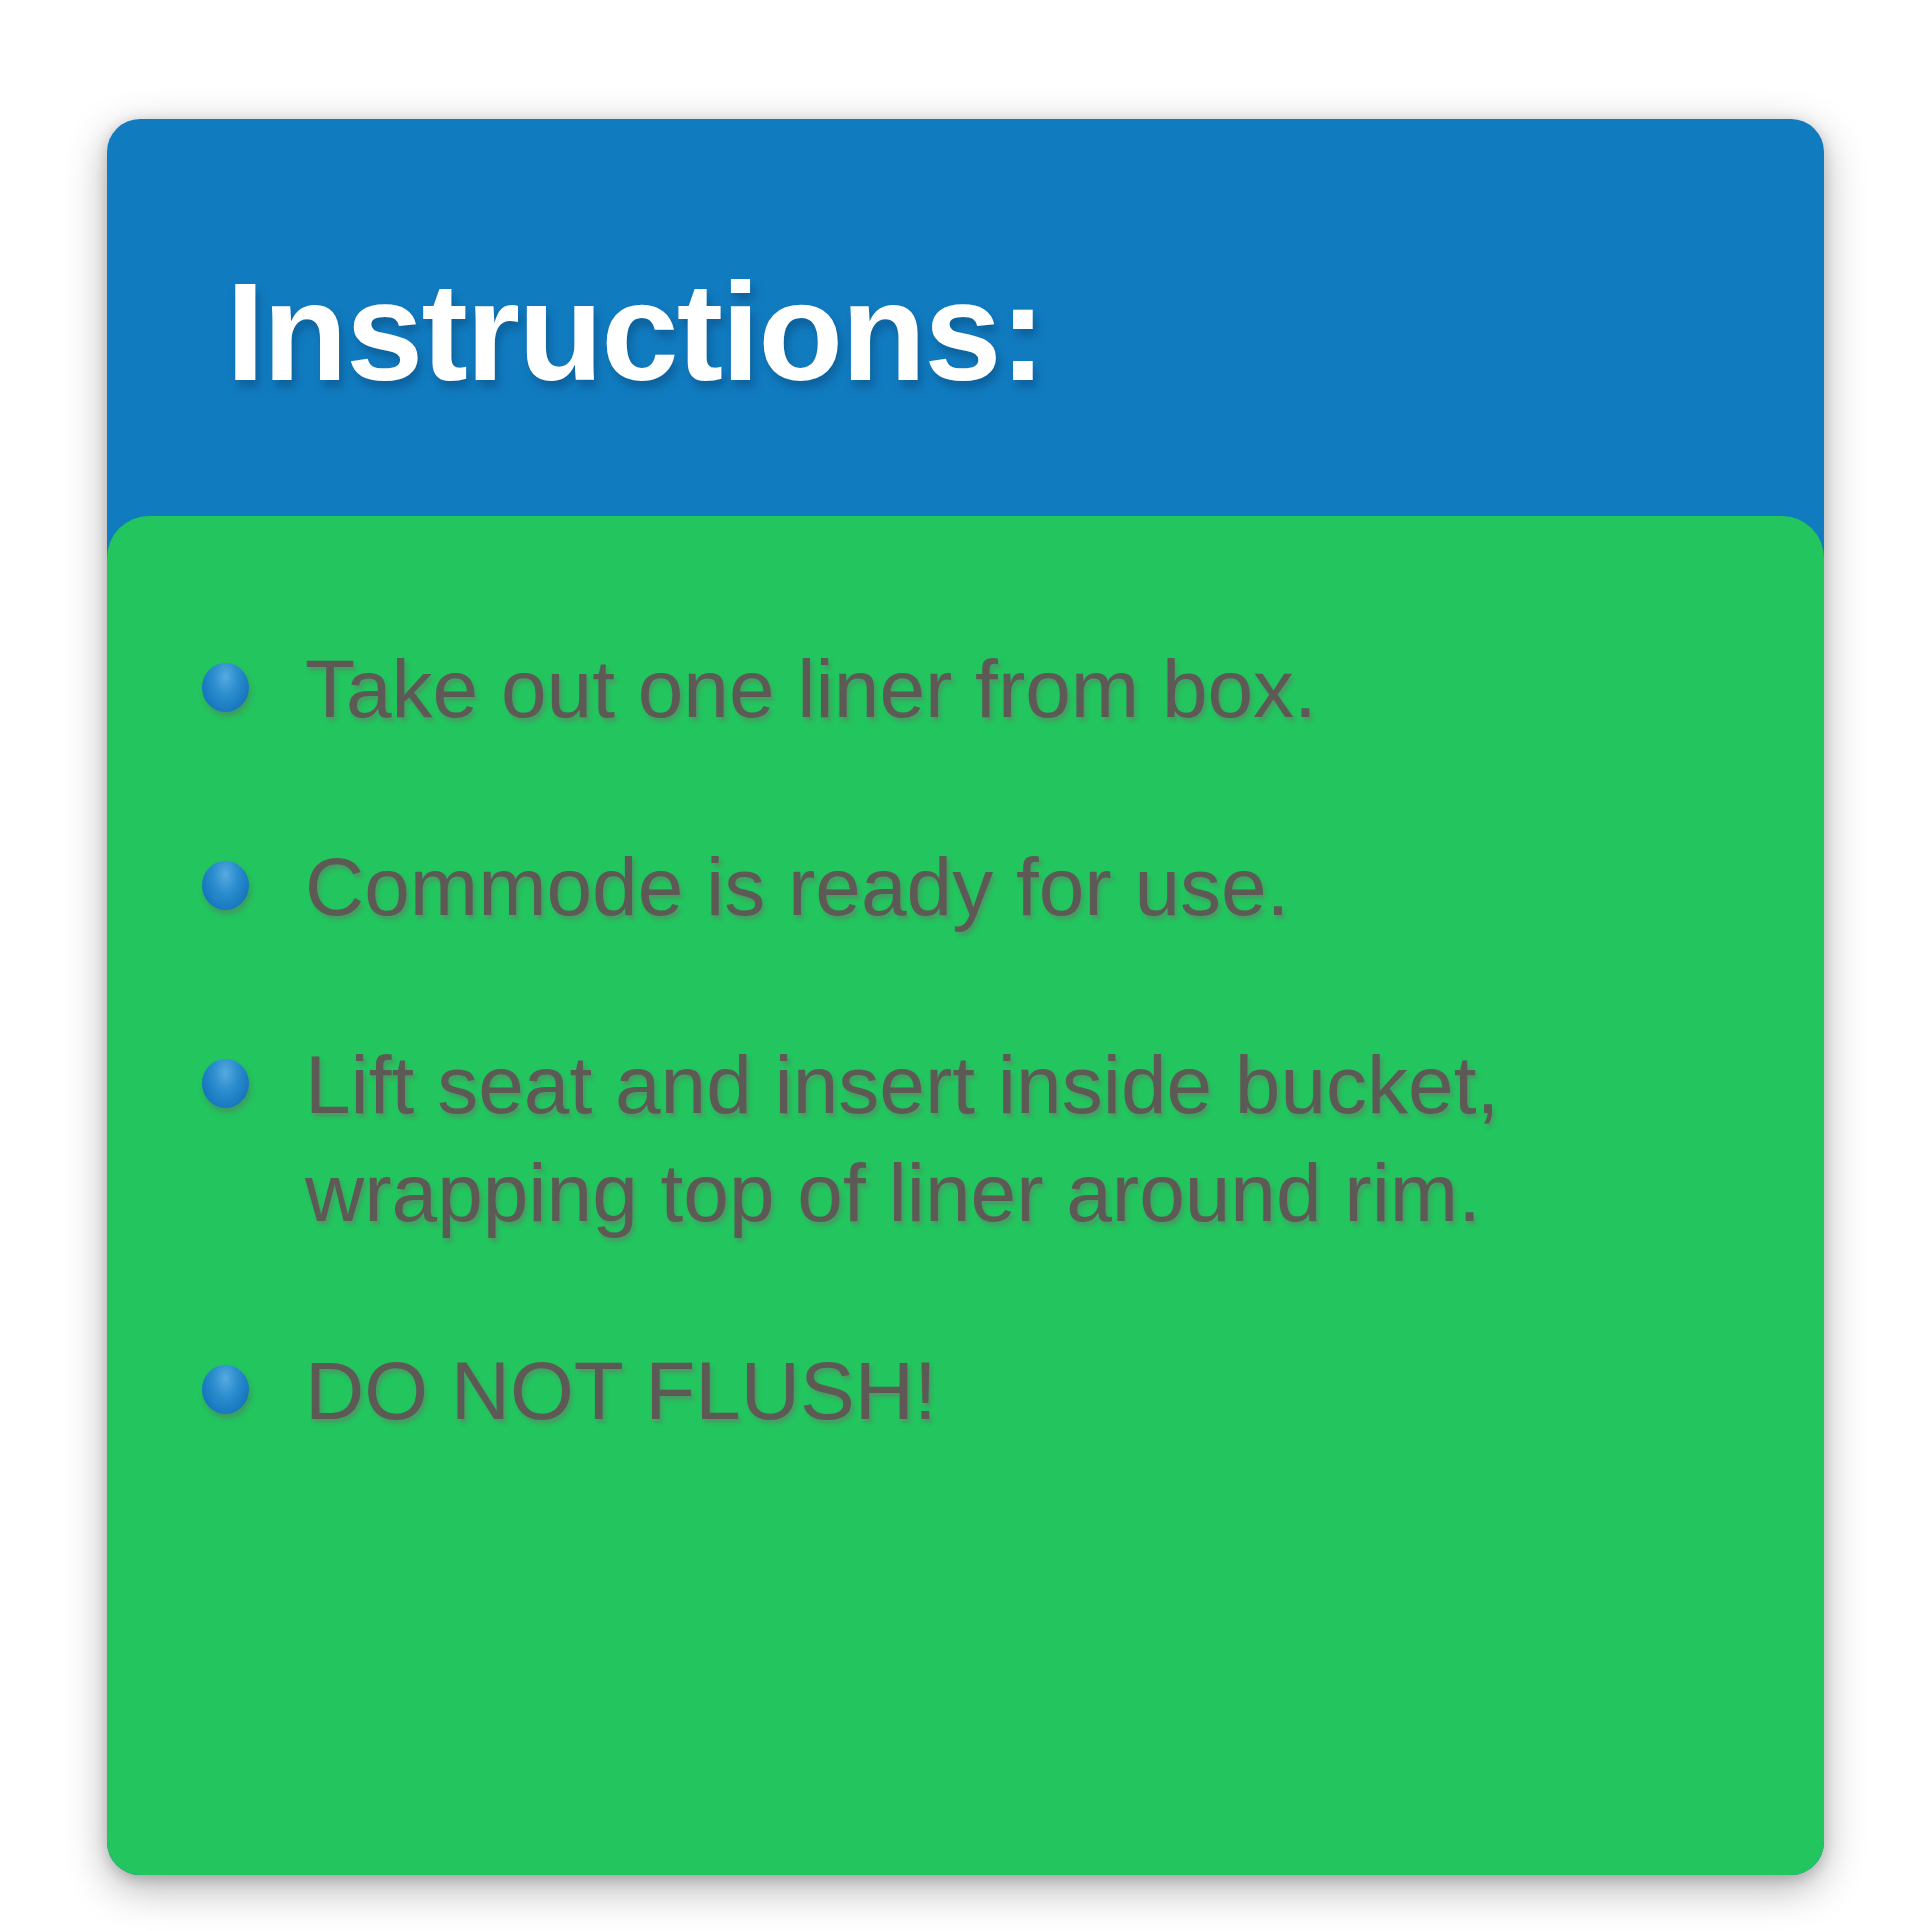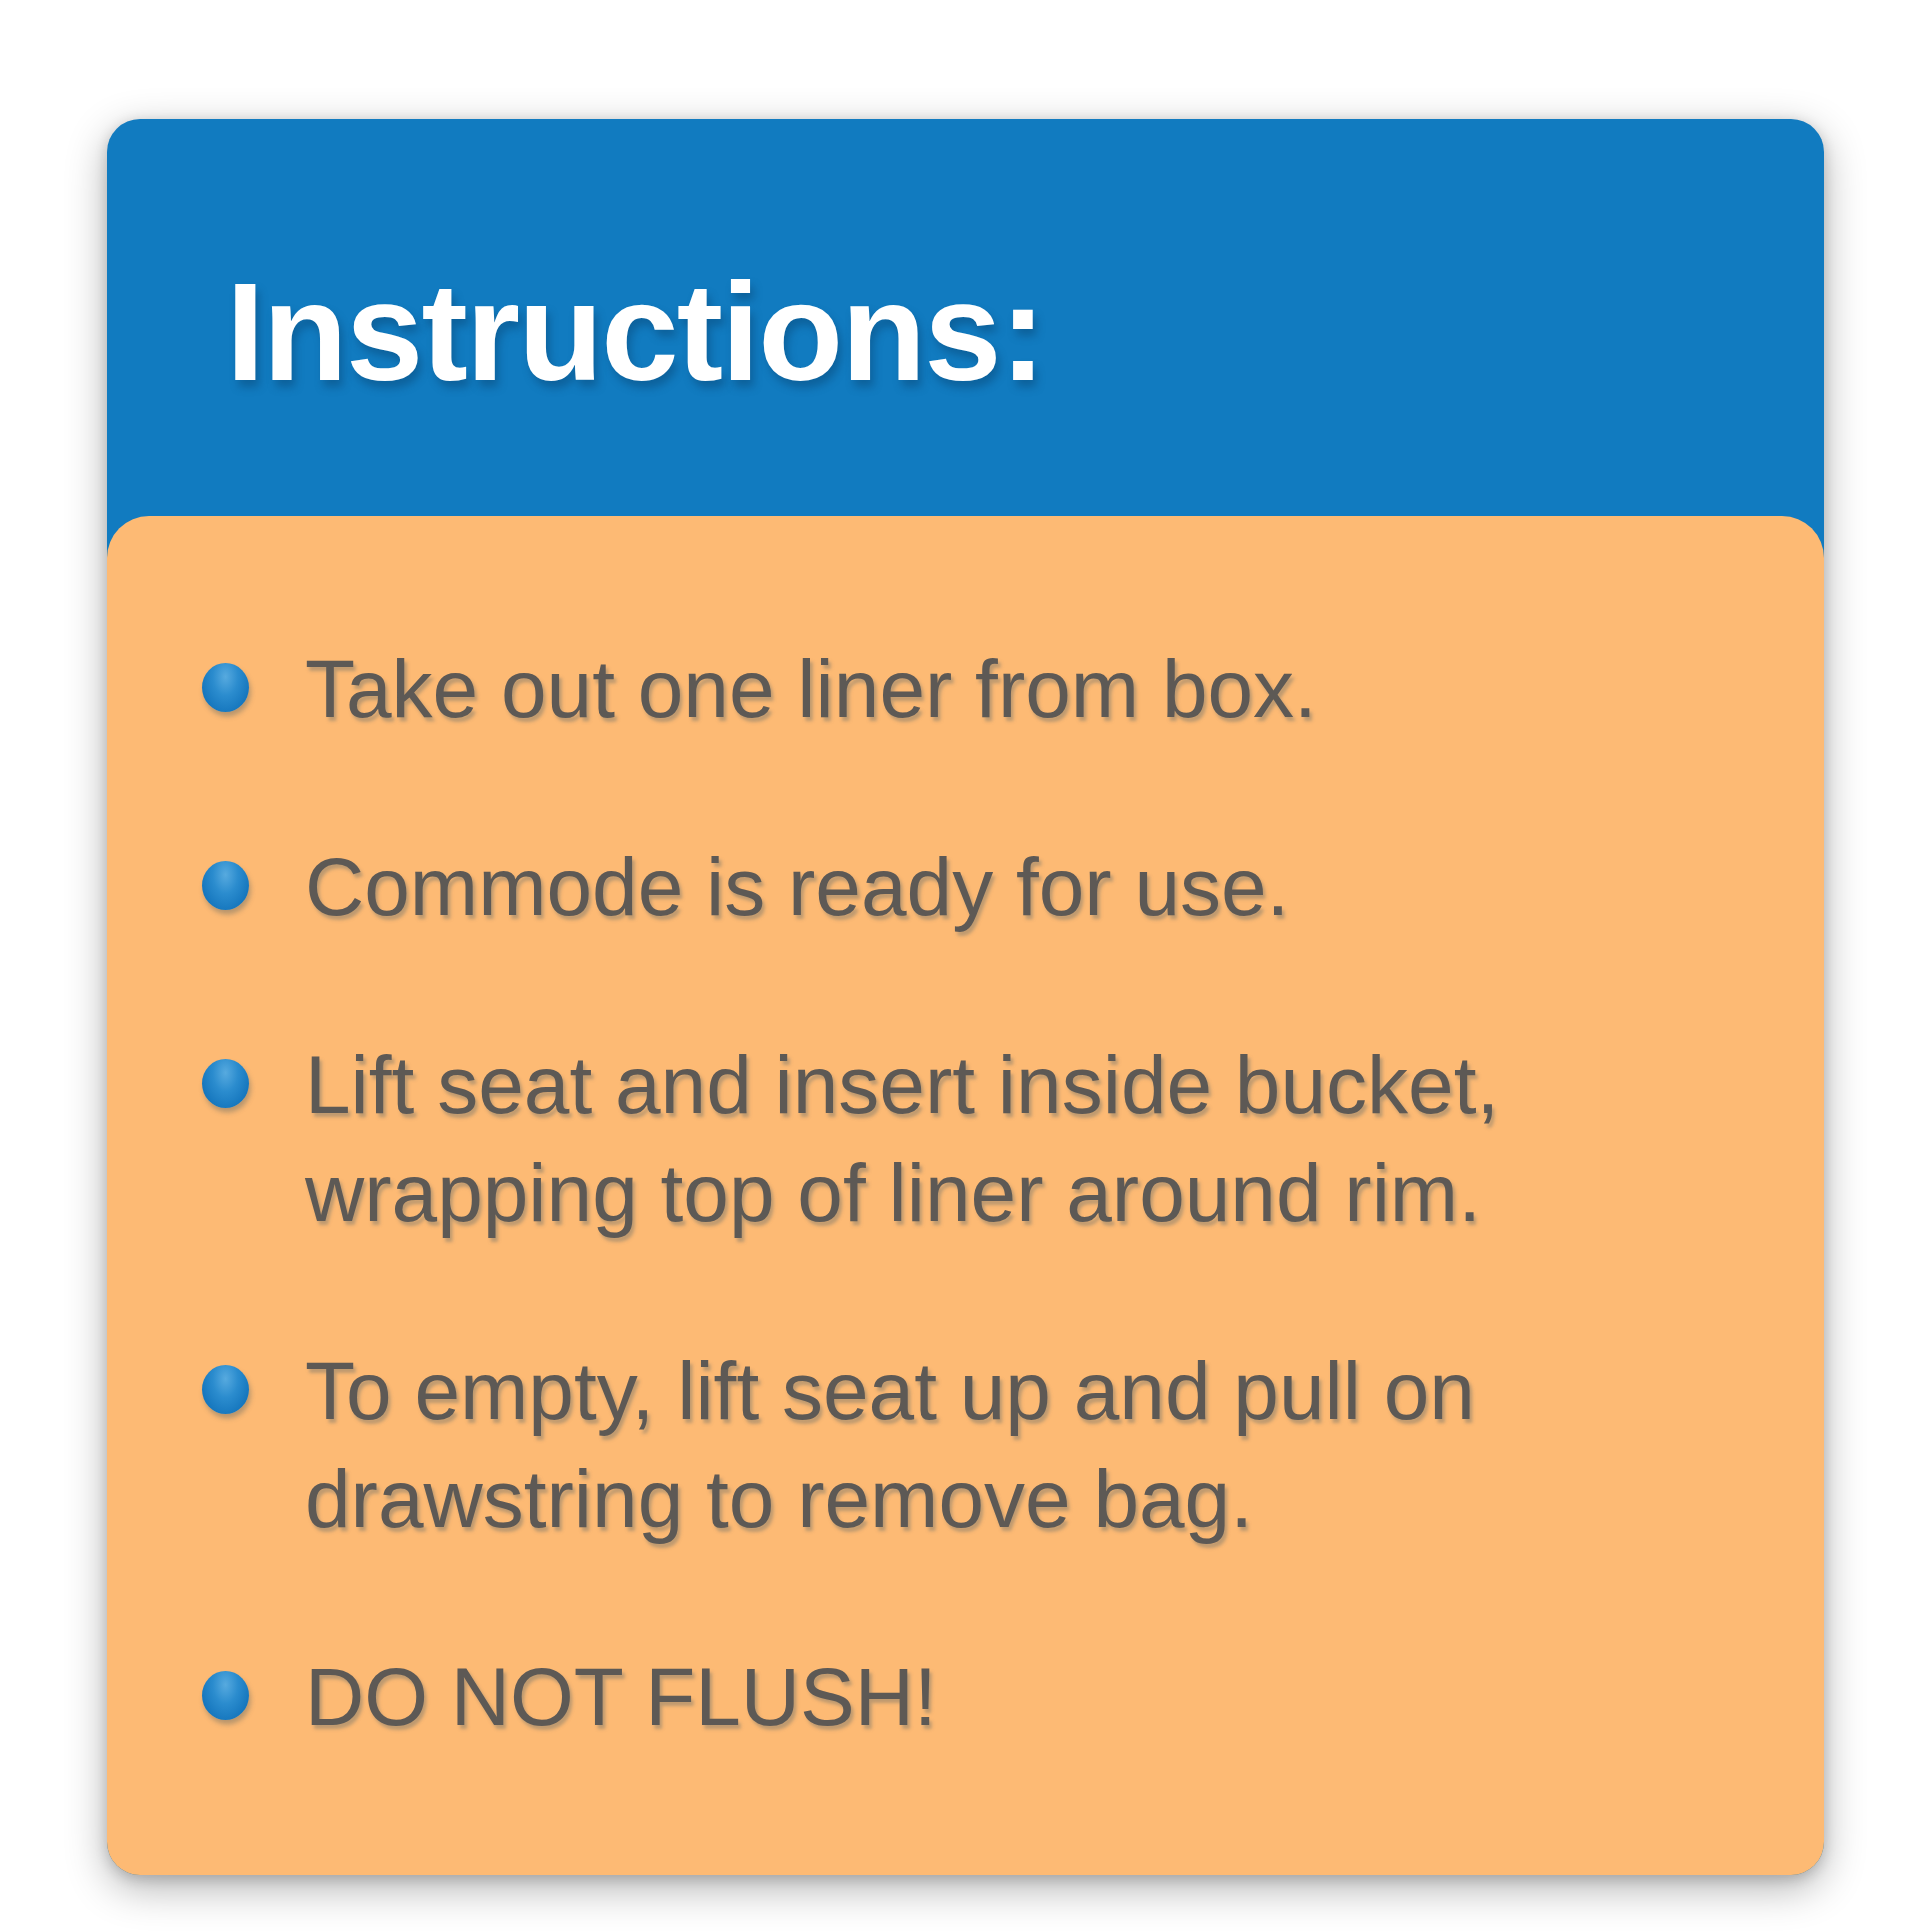--- a/index.html
+++ b/index.html
@@ -41,21 +41,21 @@
     letter-spacing: -1.8px;
     color: #ffffff;
     text-shadow: 3.5px 7px 8px rgba(8,62,106,0.42);
   }
   .panel {
     position: absolute;
     left: 0;
     top: 397px;
     width: 100%;
     height: 1359px;
-    background: #fdba74;
+    background: #22c55e;
     border-radius: 42px 42px 33px 33px;
   }
   .list {
     margin: 0;
     padding: 119px 44px 0 198px;
     list-style: none;
   }
   .item {
     position: relative;
     margin: 0 0 90px 0;
@@ -99,24 +99,19 @@
           <span class="dot"></span>
           <span class="txt">Commode is ready for use.</span>
         </li>
         <li class="item">
           <span class="dot"></span>
           <span class="txt">Lift seat and insert inside bucket,
 wrapping top of liner around rim.</span>
         </li>
         <li class="item">
           <span class="dot"></span>
-          <span class="txt">To empty, lift seat up and pull on
-drawstring to remove bag.</span>
-        </li>
-        <li class="item">
-          <span class="dot"></span>
           <span class="txt">DO NOT FLUSH!</span>
         </li>
       </ul>
     </div>
   </section>
 </div>
 
 
 </body></html>

